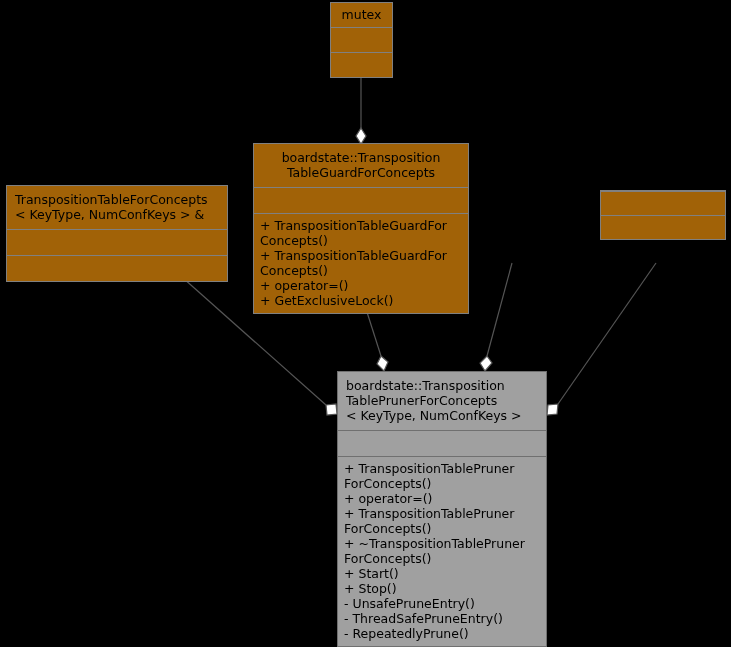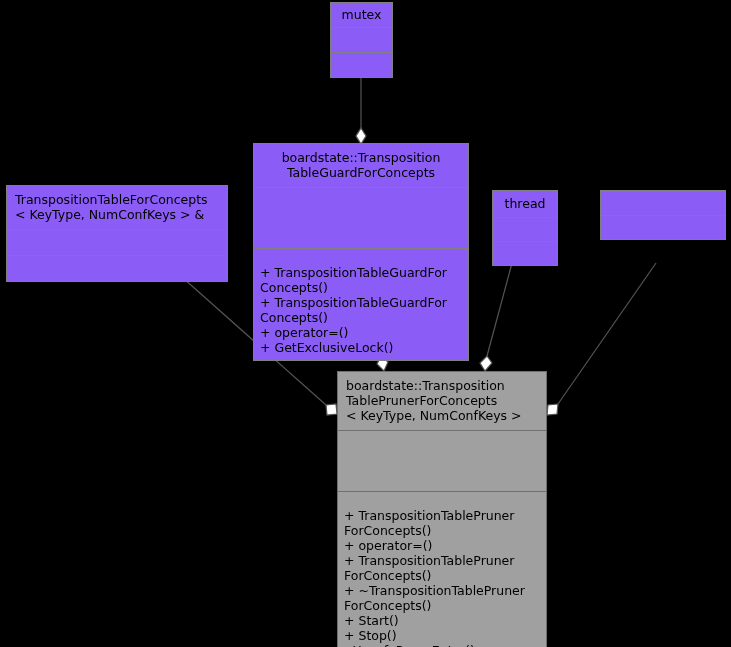--- a/index.html
+++ b/index.html
@@ -26,21 +26,21 @@
     left: 0;
     top: 0;
     width: 731px;
     height: 647px;
     pointer-events: none;
   }
   .node {
     position: absolute;
     box-sizing: border-box;
     border: 1px solid #808080;
-    background: #8b5cf6;
+    background: #a16207;
     color: #000000;
     font-size: 12.5px;
     line-height: 15px;
   }
   .node.filled {
     background: #a0a0a0;
     border-color: #707070;
   }
   .cell {
     box-sizing: border-box;
@@ -59,23 +59,22 @@
   .node.filled .cell.divider {
     border-top-color: #707070;
   }
   .cell.empty {
     height: 24px;
     padding: 0;
   }
   .cell.members {
     text-align: left;
     white-space: pre-line;
-    padding-top: 16px;
+    padding-top: 4px;
     padding-bottom: 5px;
-    margin-top: 35px;
   }
   
   #node-mutex       { left: 330px; top: 2px;   width: 63px;  }
   #node-mutex .cell.empty { height: 25px; }
   #node-ttguard     { left: 253px; top: 143px; width: 216px; }
   #node-ttfc        { left: 6px;   top: 185px; width: 222px; }
   #node-thread      { left: 492px; top: 190px; width: 66px;  }
   #node-atomicbool  { left: 600px; top: 190px; width: 126px; }
   #node-ttpruner    { left: 337px; top: 371px; width: 210px; }
 
@@ -142,25 +141,20 @@
 + GetExclusiveLock()</div>
   </div>
 
   <div class="node" id="node-ttfc">
     <div class="cell title leftish">TranspositionTableForConcepts
 &lt; KeyType, NumConfKeys &gt; &amp;</div>
     <div class="cell divider empty"></div>
     <div class="cell divider empty"></div>
   </div>
 
-  <div class="node" id="node-thread">
-    <div class="cell title">thread</div>
-    <div class="cell divider empty"></div>
-    <div class="cell divider empty"></div>
-  </div>
 
   <div class="node" id="node-atomicbool">
     <div class="cell divider empty"></div>
     <div class="cell divider empty"></div>
   </div>
 
   <div class="node filled" id="node-ttpruner">
     <div class="cell title leftish">boardstate::Transposition
 TablePrunerForConcepts
  &lt; KeyType, NumConfKeys &gt;</div>

